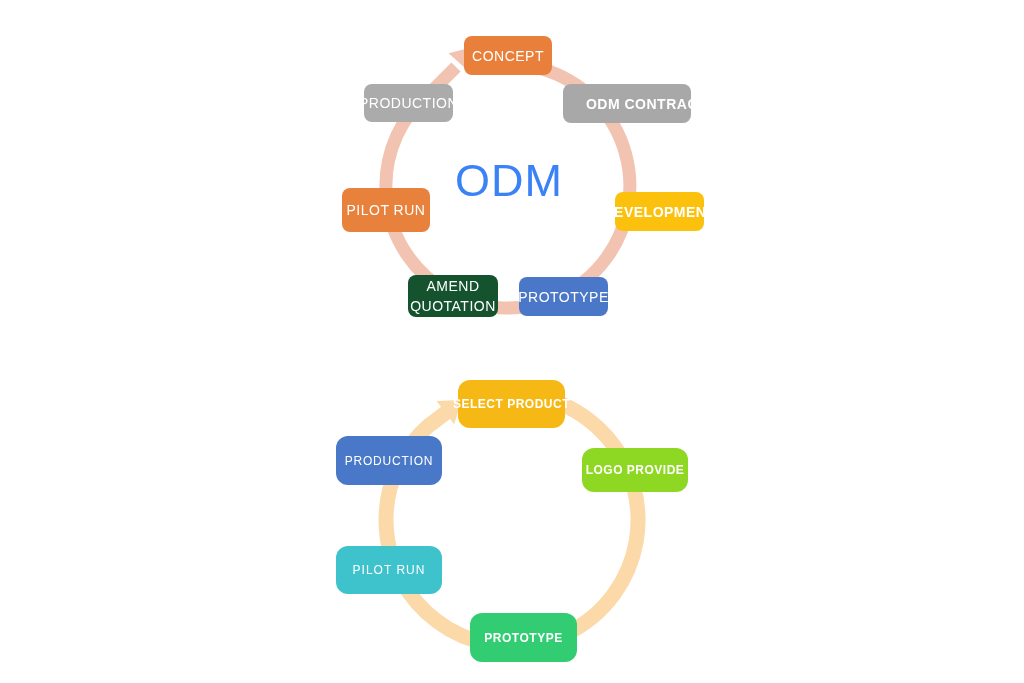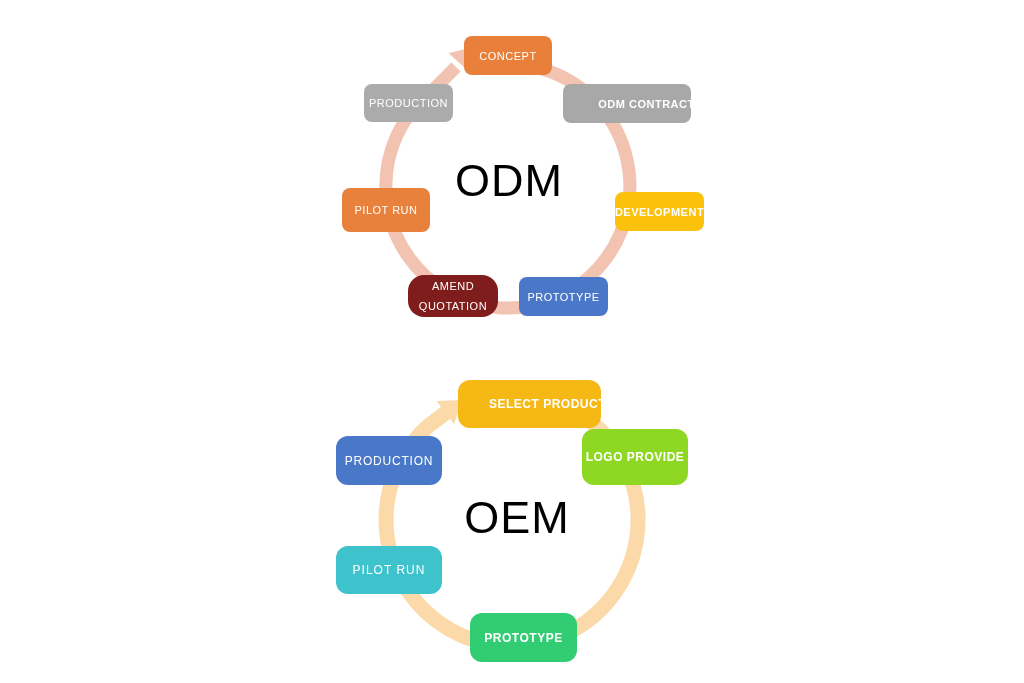--- a/index.html
+++ b/index.html
@@ -11,45 +11,45 @@
   .diagram{position:absolute;}
   .diagram svg{position:absolute;left:0;top:0;}
   #odm{left:330px;top:20px;width:360px;height:310px;}
   #oem{left:330px;top:360px;width:380px;height:320px;}
 
   .node{
     position:absolute;display:flex;align-items:center;justify-content:center;
     color:#ffffff;text-align:center;white-space:nowrap;
     letter-spacing:.5px;
   }
-  #odm .node{font-size:11px;border-radius:8px;}
+  #odm .node{font-size:14px;border-radius:8px;}
   #oem .node{font-size:12px;border-radius:12px;}
   .node.b{font-weight:bold;}
   .node.wrap{white-space:normal;line-height:20px;}
 
   
   .n-concept      {left:134px;top:16px; width:88px;height:39px;}
   .n-odmcontract  {left:233px;top:64px; width:89px;height:39px;padding-left:39px;}
   .n-development  {left:257px;top:172px;width:89px;height:39px;margin-left:28px;}
   .n-prototype-odm{left:189px;top:257px;width:89px;height:39px;}
   .n-amend        {left:78px; top:255px;width:90px;height:42px;}
   .n-pilot-odm    {left:12px; top:168px;width:88px;height:44px;}
   .n-production-odm{left:34px;top:64px; width:89px;height:38px;}
 
   
   .n-select       {left:128px;top:20px; width:107px;height:48px;}
-  .n-logo         {left:252px;top:69px; width:106px;height:56px;}
+  .n-logo         {left:252px;top:88px; width:106px;height:44px;}
   .n-package      {left:252px;top:186px;width:106px;height:48px;}
   .n-prototype-oem{left:140px;top:253px;width:107px;height:49px;}
   .n-pilot-oem    {left:6px;  top:186px;width:106px;height:48px;letter-spacing:1px;}
   .n-production-oem{left:6px; top:76px; width:106px;height:49px;letter-spacing:.8px;}
 
   .center-title{
     position:absolute;transform:translate(-50%,-50%);
-    font-size:45px;color:#000000;letter-spacing:1px;
+    font-size:45px;color:#3b82f6;letter-spacing:1px;
   }
   #odm .center-title{left:179px;top:161px;}
   #oem .center-title{left:187px;top:158px;}
 </style>
 </head>
 <body style="background: rgb(255, 255, 255);">
 
 <section class="diagram" id="odm">
   <svg width="360" height="310" viewBox="0 0 360 310">
     <path d="M 156.8 45.9 A 122 122 0 1 1 99.6 72.5" fill="none" stroke-width="13" stroke="#f2c3b1"></path>
@@ -62,50 +62,49 @@
   </div>
   <div class="node b n-odmcontract" style="background-color: rgb(168, 168, 168);">
     <span>ODM CONTRACT</span>
   </div>
   <div class="node b n-development" style="background-color: rgb(252, 193, 13);">
     <span>DEVELOPMENT</span>
   </div>
   <div class="node n-prototype-odm" style="background-color: rgb(74, 119, 200);">
     <span>PROTOTYPE</span>
   </div>
-  <div class="node wrap n-amend" style="background-color: #7f1d1d; border-radius: 16px;">
+  <div class="node wrap n-amend" style="background-color: #14532d;">
     <span>AMEND QUOTATION</span>
   </div>
   <div class="node n-pilot-odm" style="background-color: rgb(232, 129, 60);">
     <span>PILOT RUN</span>
   </div>
   <div class="node n-production-odm" style="background-color: rgb(171, 171, 171);">
     <span>PRODUCTION</span>
   </div>
 
   <div class="center-title">ODM</div>
 </section>
 
 <section class="diagram" id="oem">
   <svg width="380" height="320" viewBox="0 0 380 320">
     <path d="M 160.1 35.9 A 126 126 0 1 1 101 63.5" fill="none" stroke-width="15" stroke="#fbd9a9"></path>
     <line x1="101" y1="64" x2="118" y2="51" stroke-width="15" stroke="#fbd9a9"></line>
     <polygon points="132,40 124.1,64.3 106.5,41.1" fill="#fbd9a9"></polygon>
   </svg>
 
-  <div class="node b n-select" style="background-color: rgb(246, 184, 20); padding-left: 36px;">
+  <div class="node b n-select" style="background-color: rgb(246, 184, 20);">
     <span>SELECT PRODUCT</span>
   </div>
   <div class="node b n-logo" style="background-color: rgb(142, 215, 34);">
     <span>LOGO PROVIDE</span>
   </div>
   <div class="node b n-prototype-oem" style="background-color: rgb(50, 205, 115);">
     <span>PROTOTYPE</span>
   </div>
   <div class="node n-pilot-oem" style="background-color: rgb(62, 195, 205);">
     <span>PILOT RUN</span>
   </div>
   <div class="node n-production-oem" style="background-color: rgb(74, 120, 200);">
     <span>PRODUCTION</span>
   </div>
 
-  <div class="center-title">OEM</div>
 </section>
 
 </body></html>

